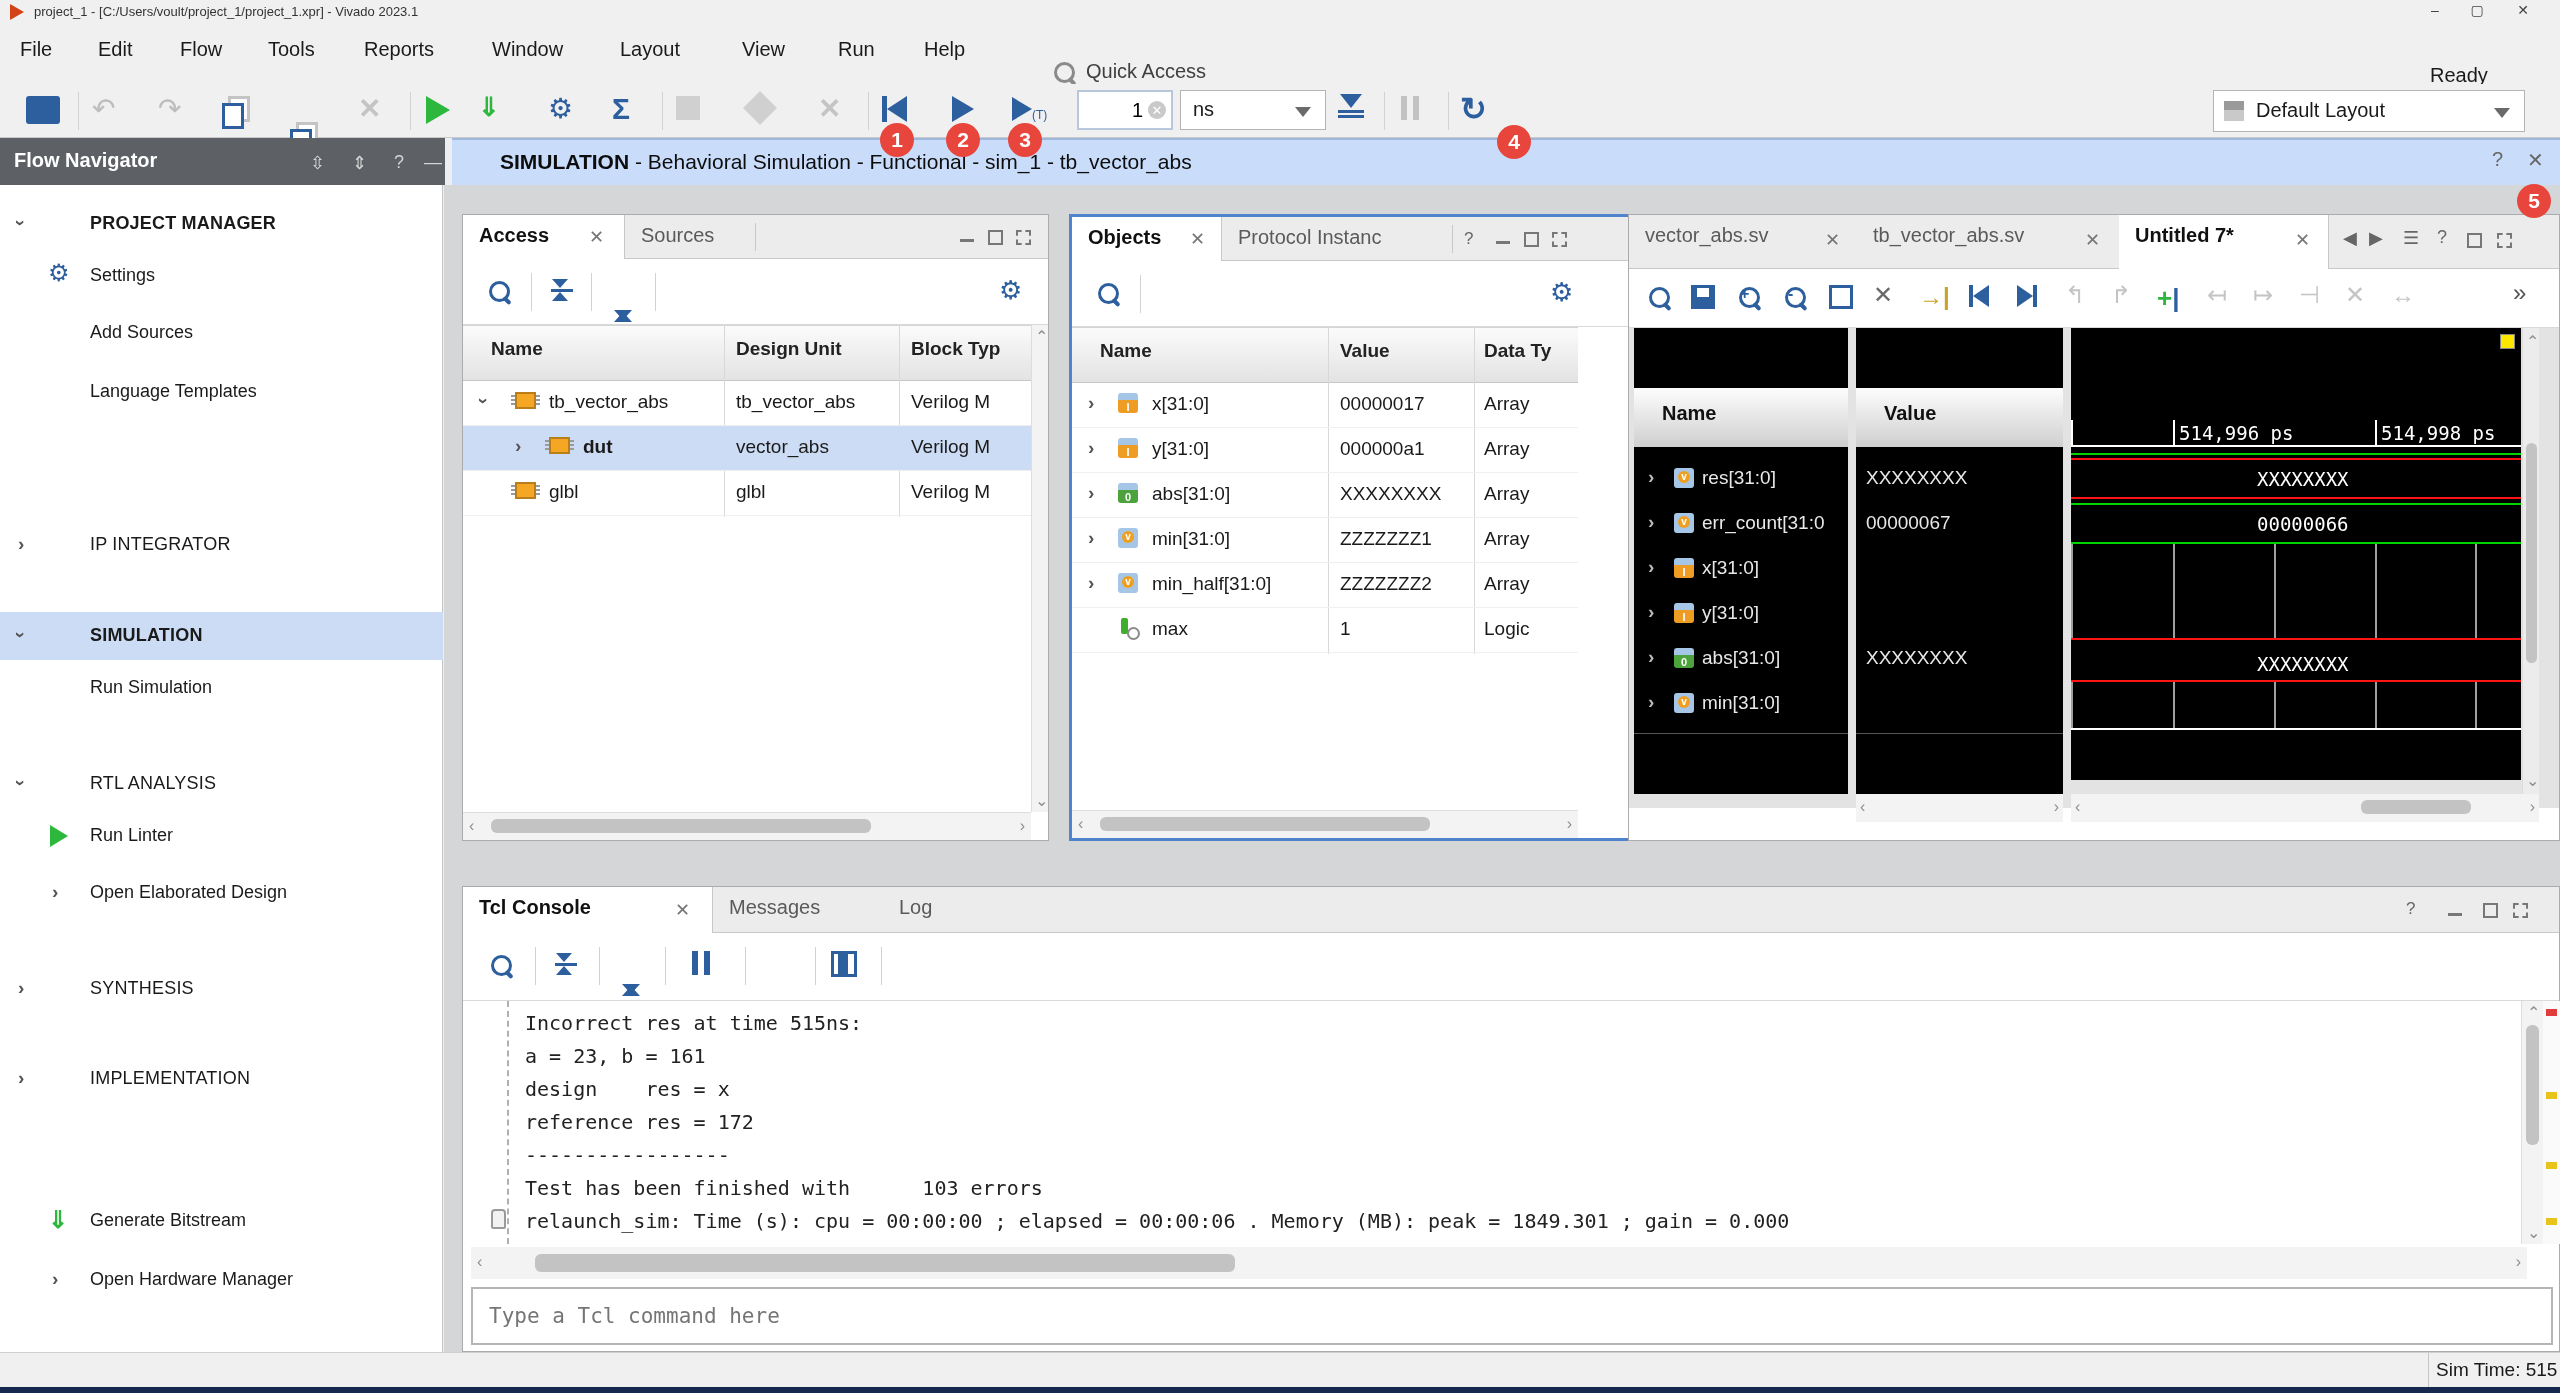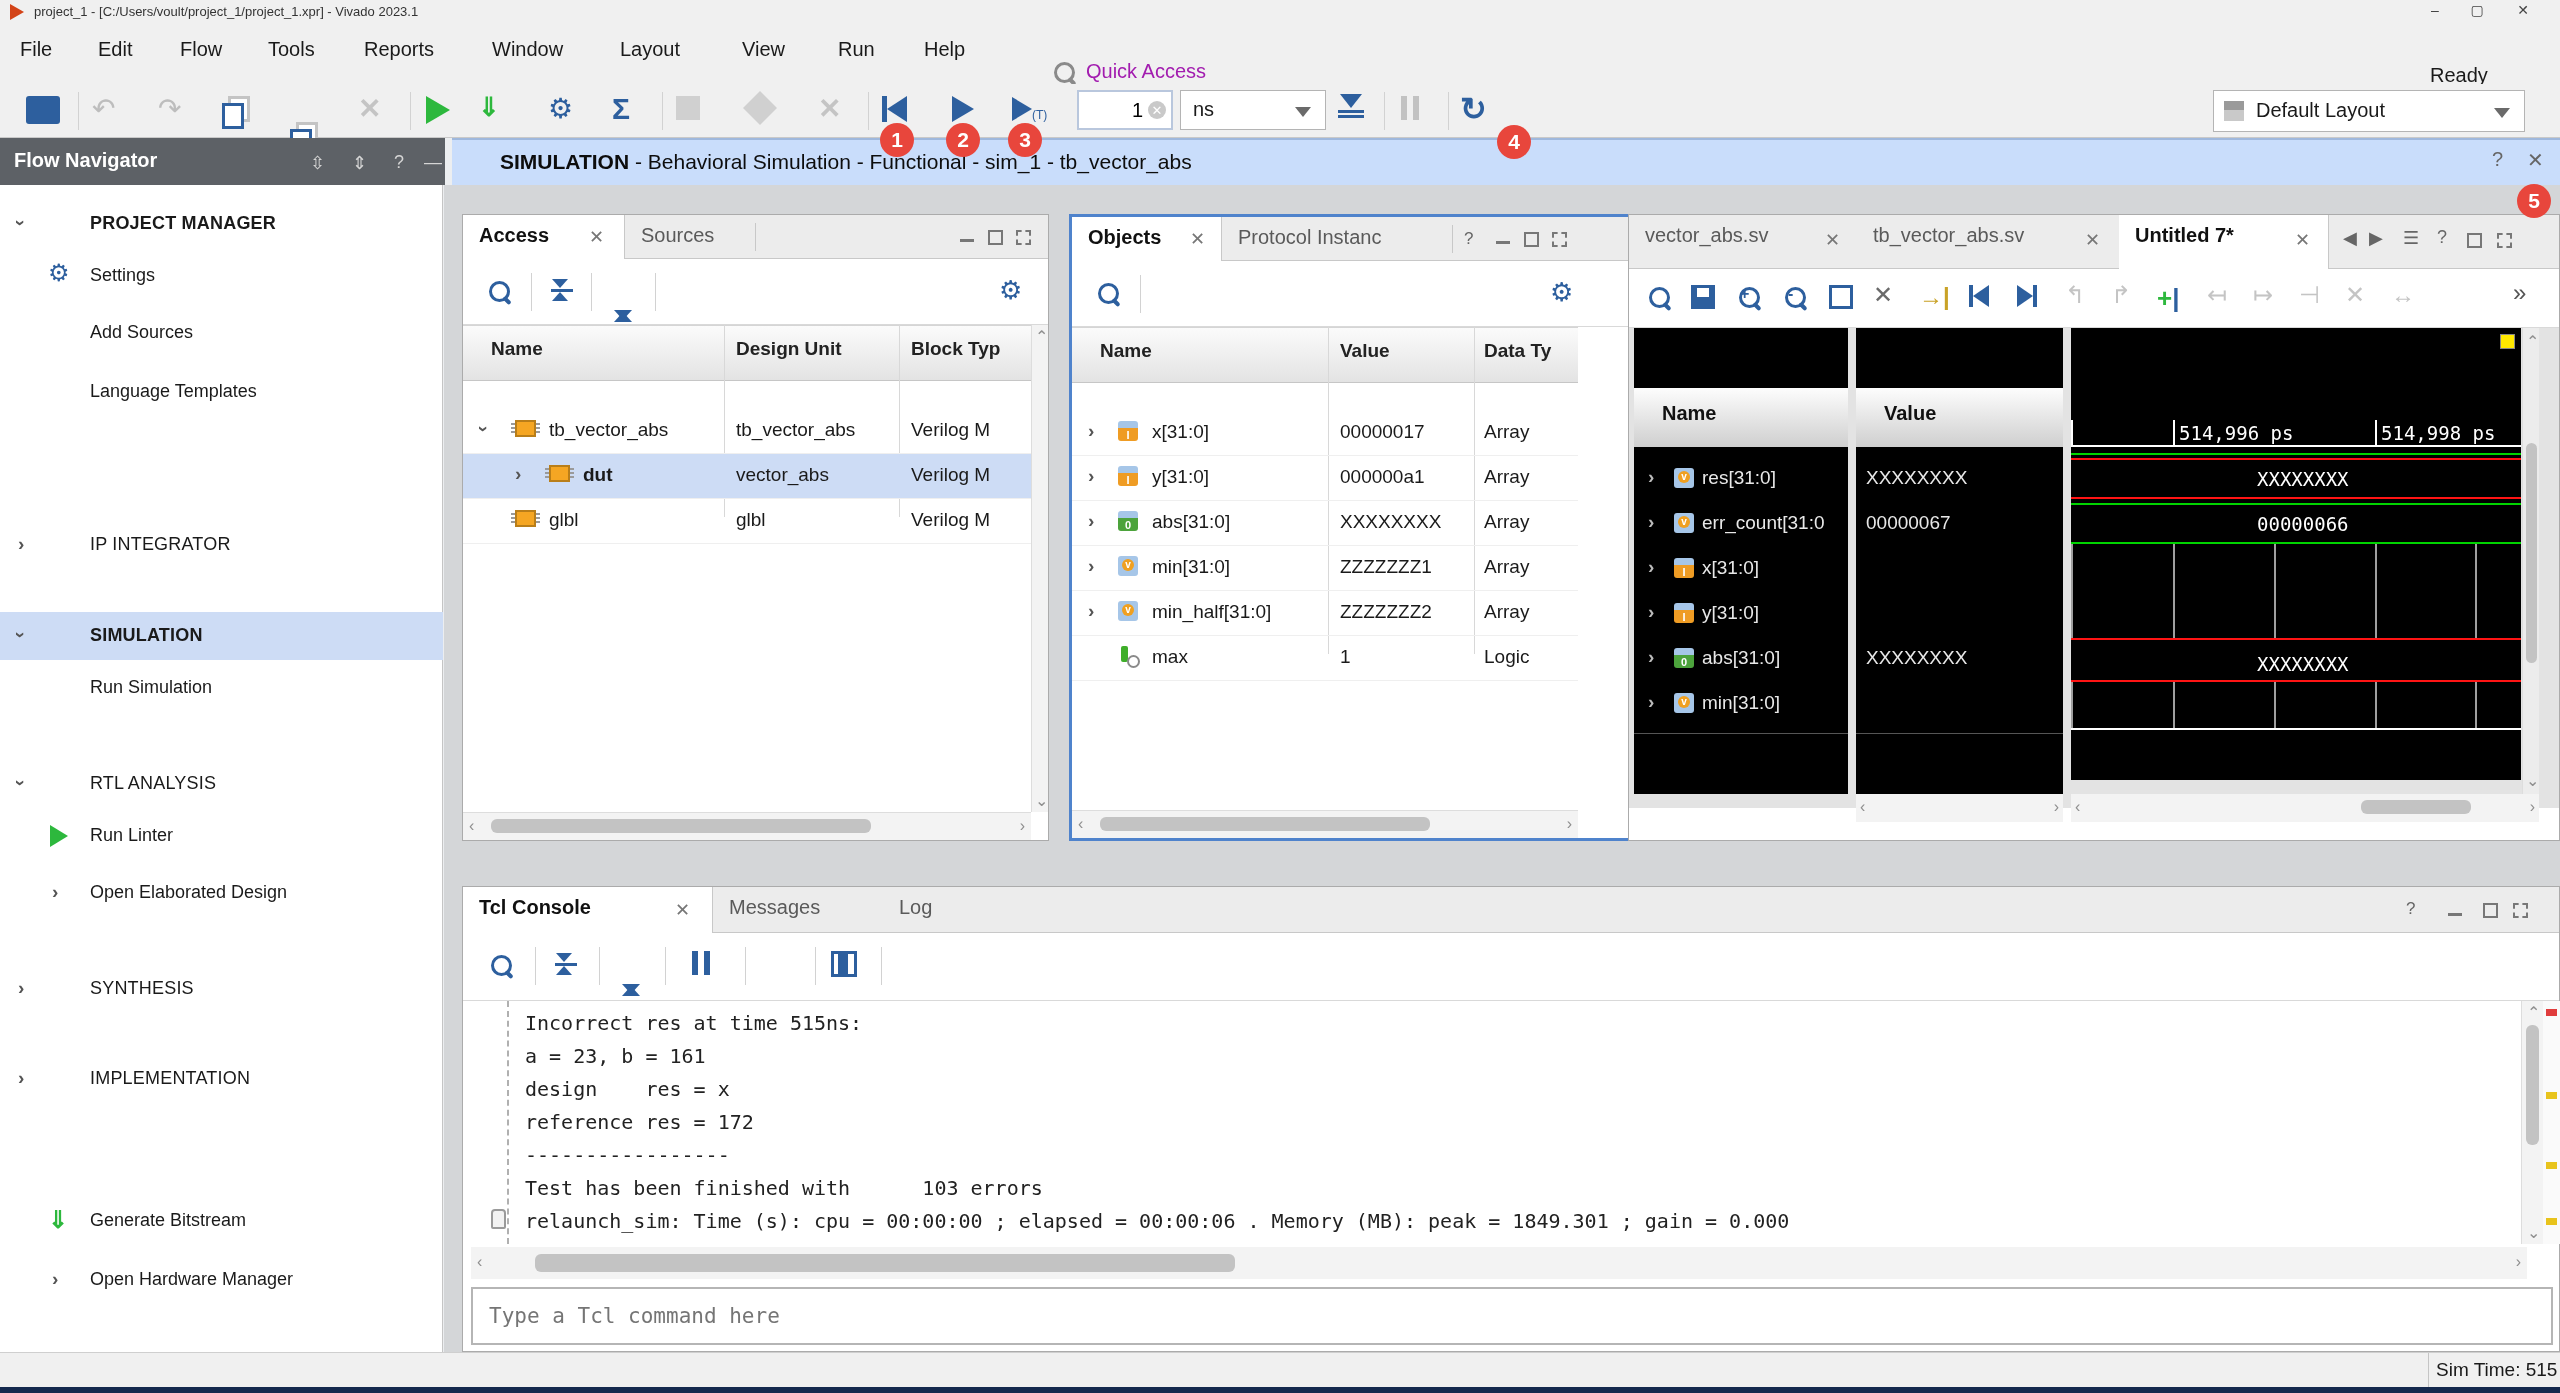--- a/index.html
+++ b/index.html
@@ -10,21 +10,21 @@
 
 #titlebar { left:0; top:0; width:2560px; height:24px; background:#f0f0f0; font-size:13px; color:#333; }
 #logo { position:absolute; left:10px; top:4px; width:0; height:0; border-left:14px solid #d34317; border-top:8px solid transparent; border-bottom:8px solid transparent; }
 #title-text { position:absolute; left:34px; top:4px; }
 .winbtn { position:absolute; top:2px; width:30px; text-align:center; color:#444; font-size:14px; }
 
 
 #menubar { left:0; top:24px; width:2560px; height:60px; background:#f0f0f0; }
 .menu-item { position:absolute; top:14px; font-size:20px; color:#1a1a1a; }
 #quick-access { position:absolute; left:1052px; top:34px; width:290px; border-bottom:2px solid #a9a9a9; height:30px; }
-#quick-access .qa-text { position:absolute; left:34px; top:2px; color:#a21caf; font-size:20px; }
+#quick-access .qa-text { position:absolute; left:34px; top:2px; color:#404040; font-size:20px; }
 #ready { position:absolute; left:2430px; top:40px; font-size:20px; color:#1a1a1a; }
 
 
 #toolbar { left:0; top:84px; width:2560px; height:54px; background:#f0f0f0; border-bottom:1px solid #c9c9c9; }
 .tsep { position:absolute; top:8px; width:1px; height:38px; background:#d2d2d2; }
 .ic { position:absolute; display:flex; align-items:center; justify-content:center; }
 .search-ic { width:26px; height:26px; }
 .search-ic::before { content:""; position:absolute; left:2px; top:2px; width:15px; height:15px; border:3px solid #2d5f9e; border-radius:50%; }
 .search-ic::after { content:""; position:absolute; left:18px; top:17px; width:4px; height:9px; background:#2d5f9e; transform:rotate(-45deg); border-radius:2px; }
 .search-gray::before { border-color:#8a8a8a; } .search-gray::after { background:#8a8a8a; }
@@ -57,21 +57,21 @@
 .tab-active .tlbl { font-weight:bold; }
 .tab-x { position:absolute; top:11px; color:#777; font-size:18px; }
 .pwin { position:absolute; top:12px; color:#666; font-size:17px; }
 .box-ic { position:absolute; top:15px; width:15px; height:15px; border:2px solid #777; }
 .min-ic { position:absolute; top:24px; width:14px; height:3px; background:#777; }
 .ptoolbar { position:absolute; left:0; width:100%; background:#fff; border-bottom:1px solid #d9d9d9; }
 .gear-ic { font-size:26px; color:#2d5f9e; }
 .thead { position:absolute; background:linear-gradient(#fbfbfb,#e3e3e3); border-bottom:1px solid #c6c6c6; border-top:1px solid #d5d5d5; }
 .thead .hlbl { position:absolute; top:12px; font-size:19px; font-weight:bold; color:#222; }
 .colsep { position:absolute; width:1px; background:#d8d8d8; }
-.trow { position:absolute; left:0; font-size:19px; border-bottom:1px solid #efefef;margin-top:28px; }
+.trow { position:absolute; left:0; font-size:19px; border-bottom:1px solid #efefef; }
 .cell { position:absolute; top:10px; white-space:nowrap; }
 .vscroll { position:absolute; background:#f3f3f3; border-left:1px solid #ddd; }
 .hscroll { position:absolute; background:#f3f3f3; }
 .thumb { position:absolute; background:#c3c3c3; border-radius:6px; }
 .sarrow { position:absolute; color:#8f8f8f; font-size:16px; }
 .chip { position:absolute; width:21px; height:17px; background:#f5a623; border:2px solid #b97e19; top:11px; }
 .chip::before { content:""; position:absolute; left:-6px; top:1px; width:4px; height:11px; background:repeating-linear-gradient(#9a9a9a 0 2px, transparent 2px 4px); }
 .chip::after { content:""; position:absolute; right:-6px; top:1px; width:4px; height:11px; background:repeating-linear-gradient(#9a9a9a 0 2px, transparent 2px 4px); }
 .sig { position:absolute; width:20px; height:20px; border-radius:3px; top:10px; font-size:11px; font-weight:bold; color:#fff; display:flex; align-items:flex-end; justify-content:center; }
 .sig-in { background:linear-gradient(#a6c6e8 35%, #ef9c24 35%); }

